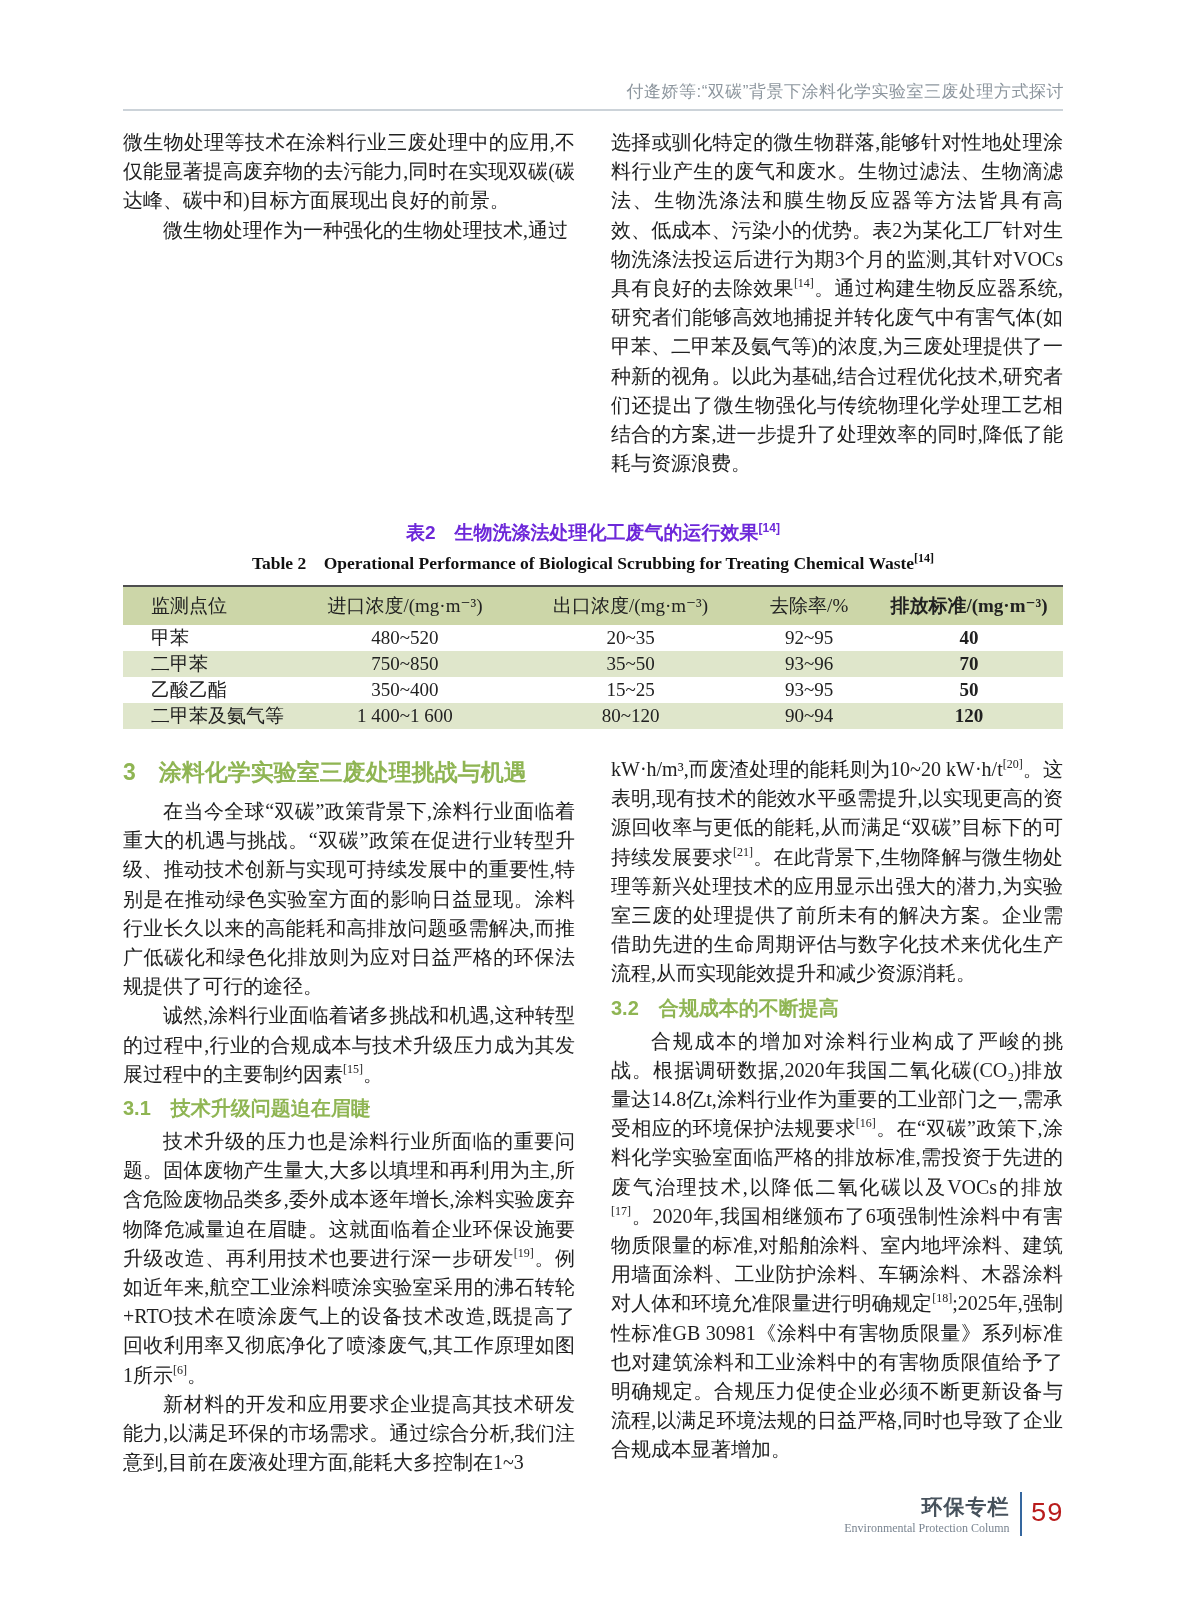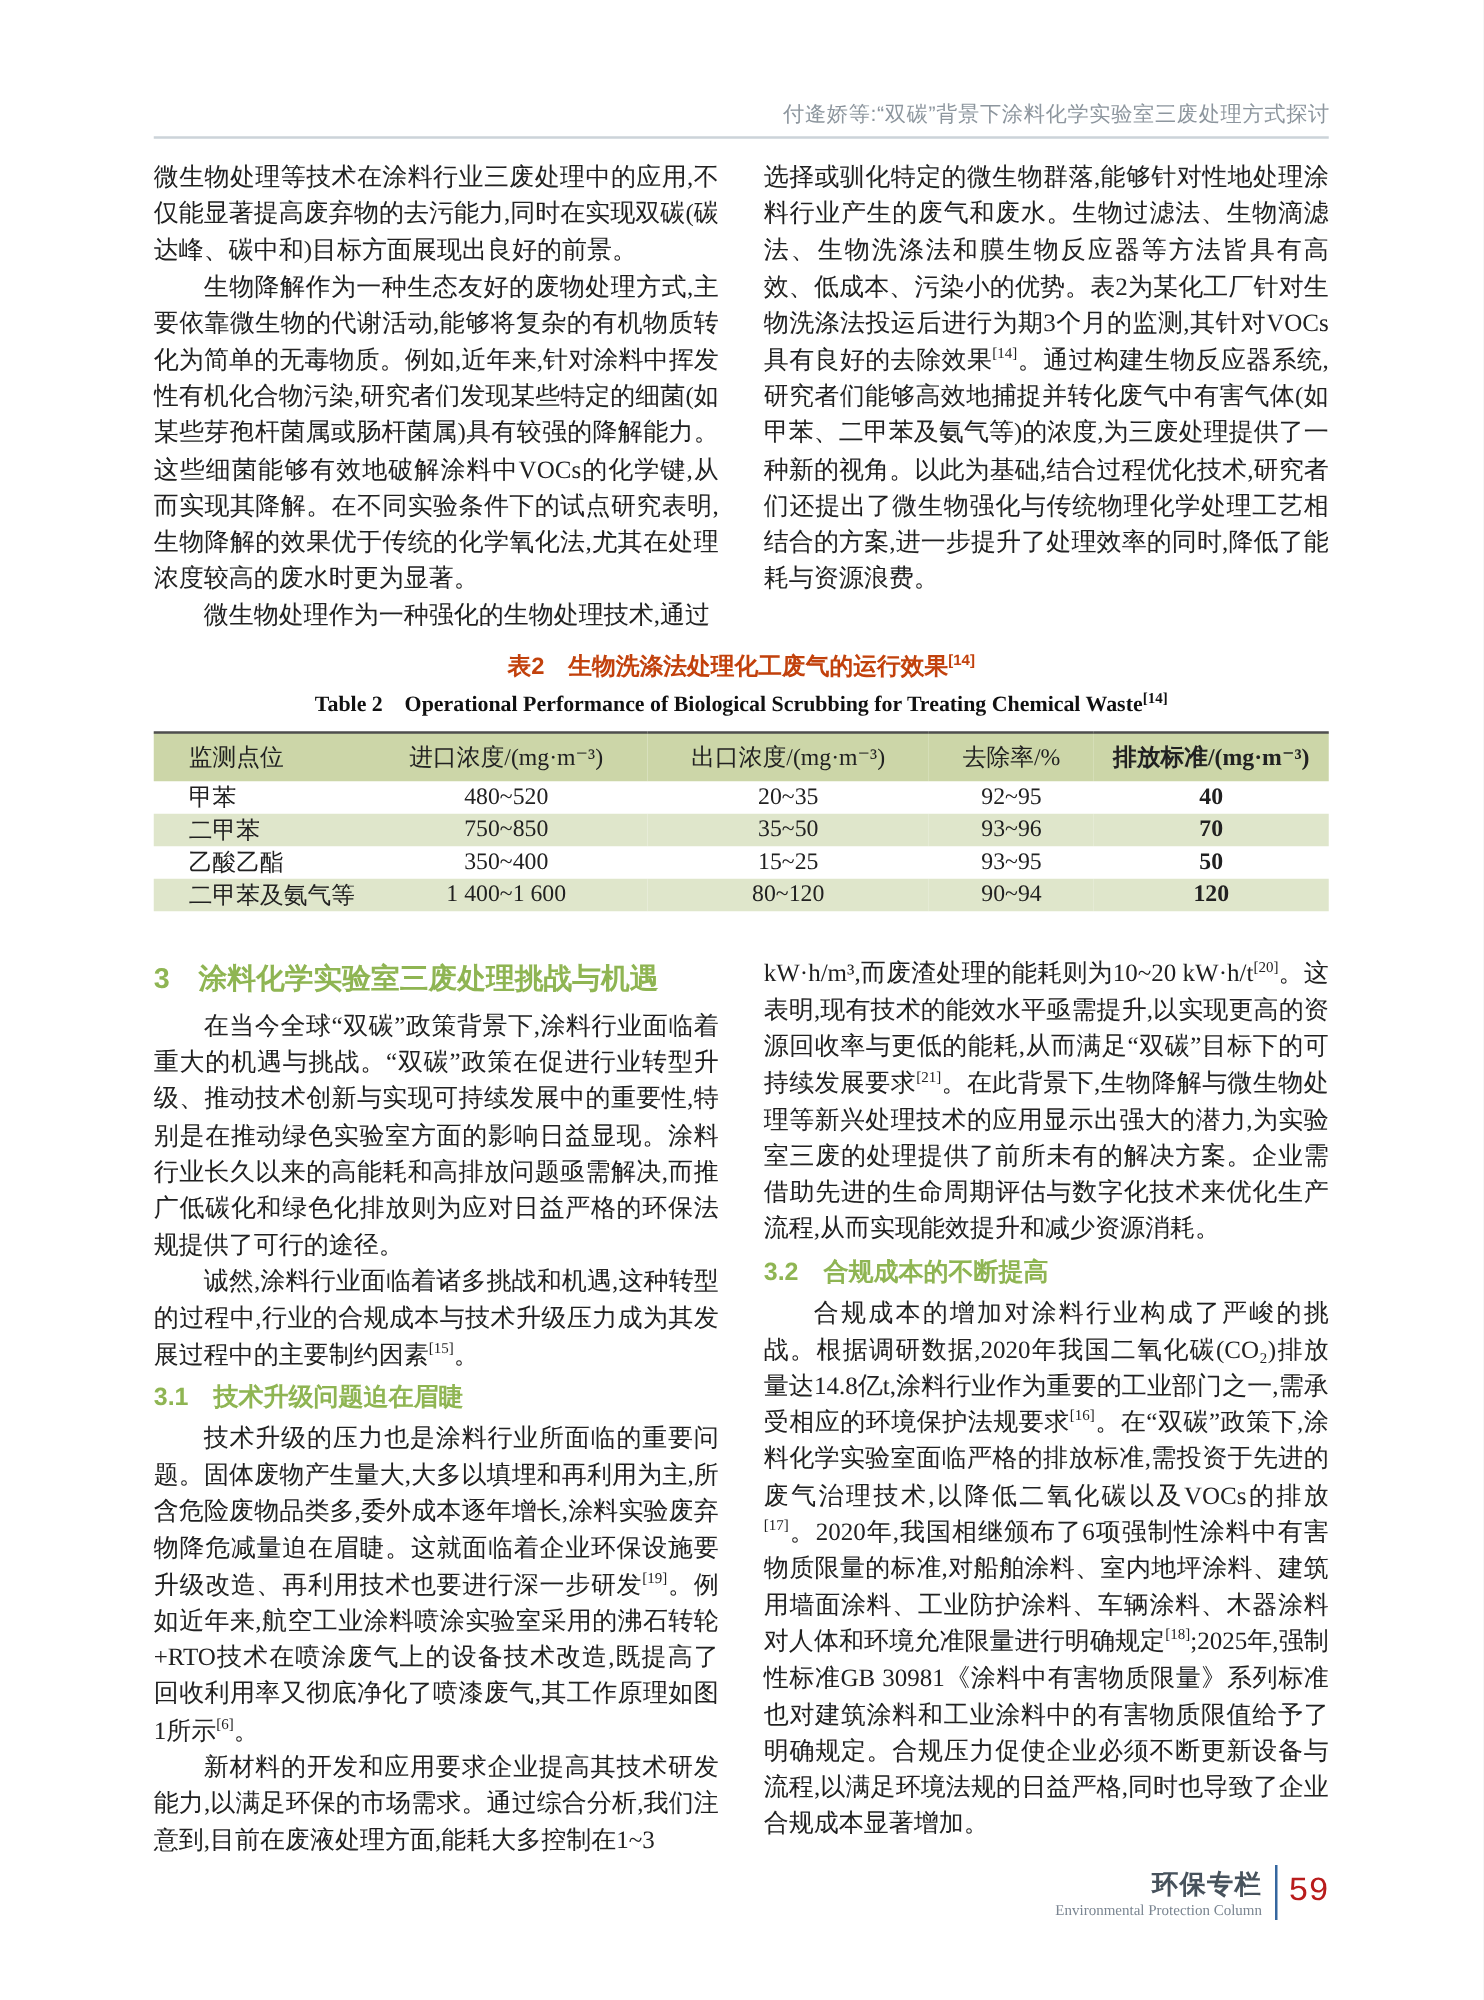--- a/index.html
+++ b/index.html
@@ -27,21 +27,21 @@
   .cols{display:flex;gap:36px;}
   .col{width:452px;text-align:justify;font-size:20px;line-height:29.2px;}
   .cols-top{height:384px;overflow:hidden;justify-content:center;}
   p{margin:0;text-indent:2em;}
   p.noindent{text-indent:0;}
   sup{font-size:12px;line-height:0;}
   
   .table-block{margin-top:8px;}
   .cap-zh{
     text-align:center;font-family:"Liberation Sans","DejaVu Sans",sans-serif;
-    font-weight:bold;font-size:19px;color:#c2410c;
+    font-weight:bold;font-size:19px;color:#6d28d9;
   }
   .cap-en{
     text-align:center;font-family:"Liberation Serif","DejaVu Serif",serif;
     font-weight:bold;font-size:17.5px;color:#111;margin-top:5px;
   }
   table.t2{
     width:100%;border-collapse:collapse;margin-top:10px;
     font-size:19px;
   }
   table.t2 thead tr{background:#ccd6a8;}
@@ -50,21 +50,21 @@
     height:38px;padding:0;
   }
   table.t2 td{height:20px;padding:0;text-align:center;}
   table.t2 .c1{text-align:left;padding-left:28px;width:18%;}
   table.t2 .c2{width:24%;}
   table.t2 .c3{width:24%;}
   table.t2 .c4{width:14%;}
   table.t2 .c5{width:20%;font-weight:bold;}
   table.t2 tr.stripe{background:#dfe6cb;}
   
-  .cols-bottom{margin-top:36px;}
+  .cols-bottom{margin-top:26px;}
   h2.sec-h{
     margin:2px 0 10px 0;
     font-family:"Liberation Sans","DejaVu Sans",sans-serif;
     font-size:23px;font-weight:bold;color:#8fb553;
     text-indent:0;text-align:left;line-height:30px;
   }
   h3.sub-h{
     margin:6px 0 6px 0;
     font-family:"Liberation Sans","DejaVu Sans",sans-serif;
     font-size:20px;font-weight:bold;color:#8fb553;
@@ -96,21 +96,20 @@
 <div class="page">
 
   <div class="run-head">付逄娇等:“双碳”背景下涂料化学实验室三废处理方式探讨</div>
   <div class="head-rule"></div>
 
   <div class="content">
 
     <div class="cols cols-top">
       <div class="col">
         <p class="noindent">微生物处理等技术在涂料行业三废处理中的应用,不仅能显著提高废弃物的去污能力,同时在实现双碳(碳达峰、碳中和)目标方面展现出良好的前景。</p>
-        <p>生物降解作为一种生态友好的废物处理方式,主要依靠微生物的代谢活动,能够将复杂的有机物质转化为简单的无毒物质。例如,近年来,针对涂料中挥发性有机化合物污染,研究者们发现某些特定的细菌(如某些芽孢杆菌属或肠杆菌属)具有较强的降解能力。这些细菌能够有效地破解涂料中VOCs的化学键,从而实现其降解。在不同实验条件下的试点研究表明,生物降解的效果优于传统的化学氧化法,尤其在处理浓度较高的废水时更为显著。</p>
         <p>微生物处理作为一种强化的生物处理技术,通过</p>
       </div>
       <div class="col">
         <p class="noindent">选择或驯化特定的微生物群落,能够针对性地处理涂料行业产生的废气和废水。生物过滤法、生物滴滤法、生物洗涤法和膜生物反应器等方法皆具有高效、低成本、污染小的优势。表2为某化工厂针对生物洗涤法投运后进行为期3个月的监测,其针对VOCs具有良好的去除效果<sup>[14]</sup>。通过构建生物反应器系统,研究者们能够高效地捕捉并转化废气中有害气体(如甲苯、二甲苯及氨气等)的浓度,为三废处理提供了一种新的视角。以此为基础,结合过程优化技术,研究者们还提出了微生物强化与传统物理化学处理工艺相结合的方案,进一步提升了处理效率的同时,降低了能耗与资源浪费。</p>
       </div>
     </div>
 
     <div class="table-block">
       <div class="cap-zh">表2　生物洗涤法处理化工废气的运行效果<sup>[14]</sup></div>
       <div class="cap-en">Table 2　Operational Performance of Biological Scrubbing for Treating Chemical Waste<sup>[14]</sup></div>

